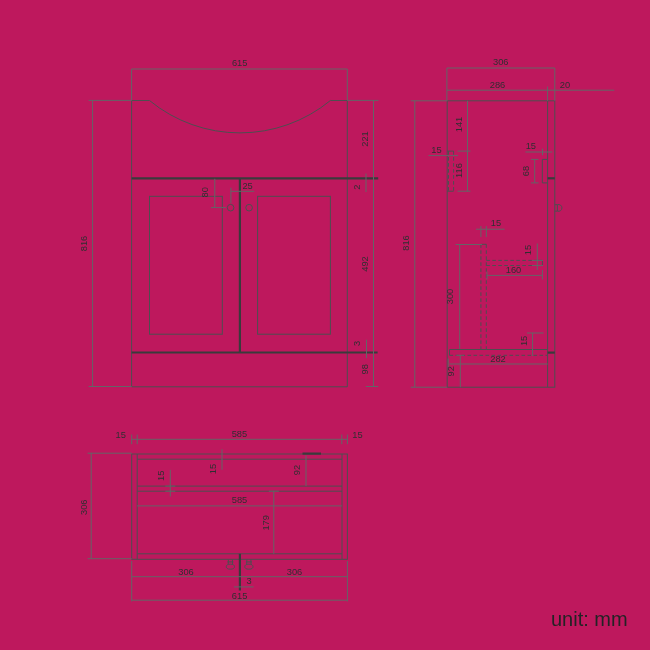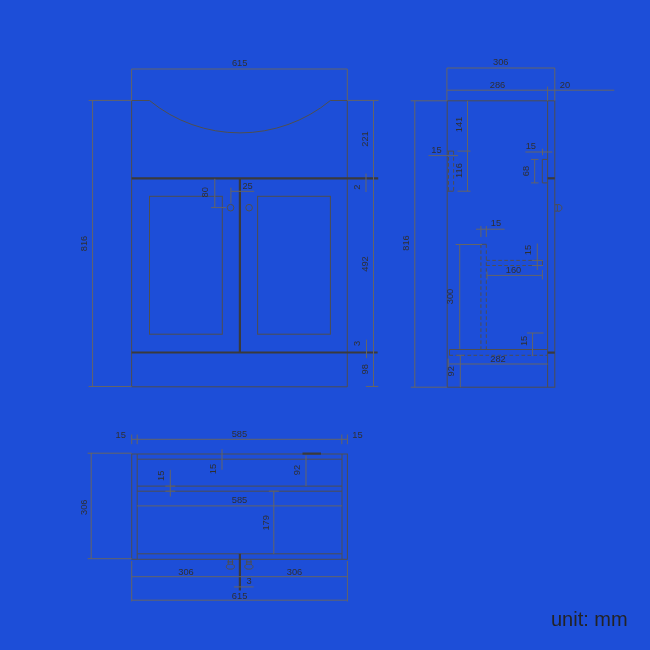--- a/index.html
+++ b/index.html
@@ -1,16 +1,16 @@
 <!DOCTYPE html>
 <html><head>
 <meta charset="utf-8">
 <style>
 html,body{margin:0;padding:0;background:#ffffff;}
-#page{width:650px;height:650px;position:relative;background:#1d4ed8;overflow:hidden;}
+#page{width:650px;height:650px;position:relative;background:#be185d;overflow:hidden;}
 svg{position:absolute;left:0;top:0;}
 text{font-family:"Liberation Sans",sans-serif;fill:#2f2f31;}
 .d{font-size:9.3px;}
 .big{font-size:20px;fill:#232325;}
 .o{stroke:#4e4e50;stroke-width:1;fill:none;}
 .t{stroke:#3a3a3c;stroke-width:2.2;fill:none;}
 .m{stroke:#646466;stroke-width:1;fill:none;}
 .h{stroke:#4e4e50;stroke-width:1;fill:none;stroke-dasharray:3.6 2.4;}
 </style>
 </head>

